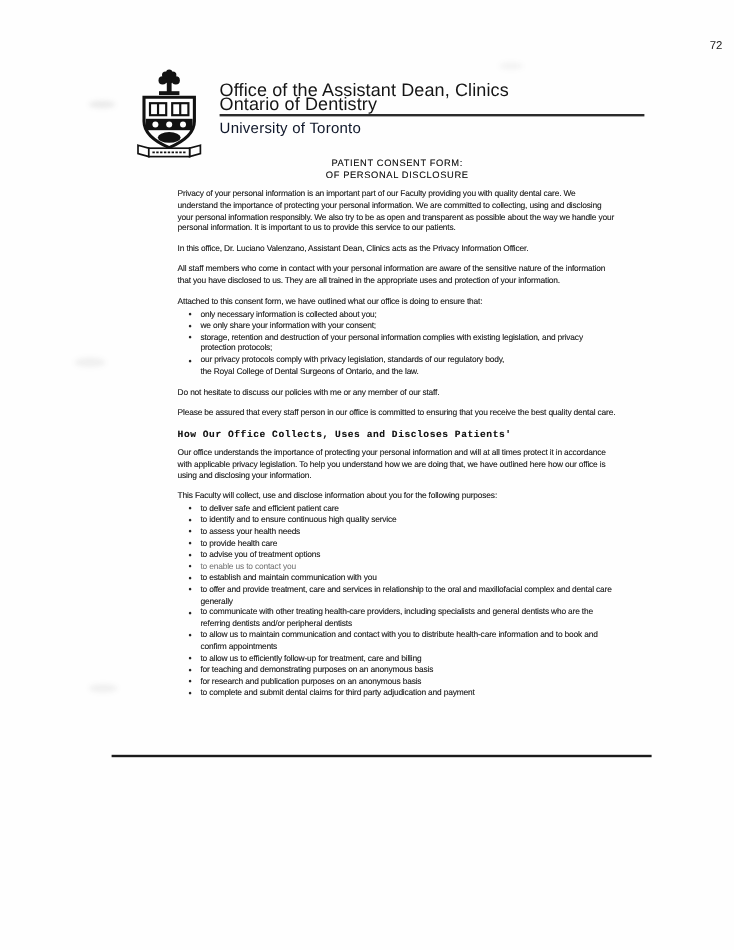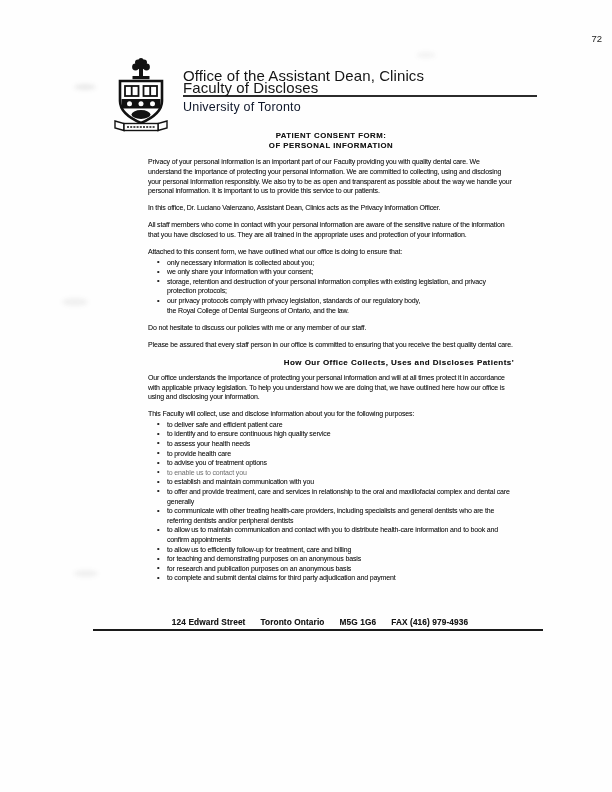--- a/index.html
+++ b/index.html
@@ -34,36 +34,36 @@
   .hdr .hl{font-weight:normal;font-size:15px;line-height:12px;color:#151515;letter-spacing:0.1px;}
   .hdr .rule{height:2px;background:#2b2b2b;width:354px;margin-top:1px;}
   .hdr .uni{font-size:12.5px;line-height:14px;color:#0f172a;margin-top:3px;letter-spacing:0.2px;}
 
   .flow{
     position:absolute;left:148px;top:131px;width:366px;
     font-size:7px;line-height:9.6px;letter-spacing:-0.15px;color:#262626;
     text-shadow:0 0 0.5px rgba(40,40,40,0.45);
   }
   .title{
-    text-align:center;font-weight:bold;font-size:7.8px;line-height:10.2px;
+    text-align:center;font-weight:normal;font-size:7.8px;line-height:10.2px;
     letter-spacing:0.5px;color:#141414;margin:0 0 6px;
   }
   .flow p{margin:0 0 7.5px;}
   .flow p.intro{margin-bottom:1px;}
   ul.blist{list-style:none;margin:0 0 7.5px;padding:0 0 0 19px;}
   ul.blist li{position:relative;margin:0;}
   ul.blist li::before{
     content:"\2022";position:absolute;left:-10px;top:-0.5px;
     font-size:7.5px;color:#222;
   }
   ul.blist li.pre{white-space:pre-line;}
   ul.blist li.faint{color:#6f6f6f;text-shadow:none;filter:blur(0.3px);}
   .sec-head{
-    text-align:right;font-weight:bold;font-size:8px;line-height:11px;
-    letter-spacing:0.45px;color:#141414;margin:7px 0 5px;
+    text-align:left;font-weight:bold;font-size:8px;line-height:11px;
+    letter-spacing:0.45px;color:#141414;margin:7px 0 5px;font-family:Liberation Mono, monospace;
   }
 
   .footer{
     position:absolute;left:100px;top:617px;width:440px;
     display:flex;justify-content:center;gap:15px;
     font-weight:bold;font-size:8.3px;color:#161616;letter-spacing:0.1px;
     text-shadow:0 0 0.5px rgba(40,40,40,0.4);
   }
   .footer-rule{
     position:absolute;left:93px;top:629px;width:450px;height:2px;background:#1b1b1b;
@@ -115,30 +115,30 @@
     <g>
       <polygon points="3,64 12,66.5 12,73.5 3,71" fill="#ffffff" stroke="#121212" stroke-width="1.4"></polygon>
       <polygon points="55,64 46,66.5 46,73.5 55,71" fill="#ffffff" stroke="#121212" stroke-width="1.4"></polygon>
       <rect x="12" y="66.5" width="34" height="7" fill="#ffffff" stroke="#121212" stroke-width="1.4"></rect>
       <line x1="15" y1="70" x2="43" y2="70" stroke="#121212" stroke-width="1.6" stroke-dasharray="2 1.2"></line>
     </g>
   </svg>
 
   <div class="hdr">
     <div class="hl">Office of the Assistant Dean, Clinics</div>
-    <div class="hl">Faculty of Discloses</div>
+    <div class="hl">Ontario of Dentistry</div>
     <div class="rule"></div>
     <div class="uni">University of Toronto</div>
   </div>
 
   <div class="flow">
 
     <div class="title">
       <div>PATIENT CONSENT FORM:</div>
-      <div>OF PERSONAL INFORMATION</div>
+      <div>OF PERSONAL DISCLOSURE</div>
     </div>
 
     <p>Privacy of your personal information is an important part of our Faculty providing you with quality dental care. We understand the importance of protecting your personal information.  We are committed to collecting, using and disclosing your personal information responsibly.  We also try to be as open and transparent as possible about the way we handle your personal information.  It is important to us to provide this service to our patients.</p>
     <p>In this office, Dr. Luciano Valenzano, Assistant Dean, Clinics acts as the Privacy Information Officer.</p>
     <p>All staff members who come in contact with your personal information are aware of the sensitive nature of the information that you have disclosed to us.  They are all trained in the appropriate uses and protection of your information.</p>
 
     <p class="intro">Attached to this consent form, we have outlined what our office is doing to ensure that:</p>
     <ul class="blist">
       <li>only necessary information is collected about you;</li>
       <li>we only share your information with your consent;</li>
@@ -168,21 +168,15 @@
       <li>to offer and provide treatment, care and services in relationship to the oral and maxillofacial complex and dental care generally</li>
       <li>to communicate with other treating health-care providers, including specialists and general dentists who are the referring dentists and/or peripheral dentists</li>
       <li>to allow us to maintain communication and contact with you to distribute health-care information and to book and confirm appointments</li>
       <li>to allow us to efficiently follow-up for treatment, care and billing</li>
       <li>for teaching and demonstrating purposes on an anonymous basis</li>
       <li>for research and publication purposes on an anonymous basis</li>
       <li>to complete and submit dental claims for third party adjudication and payment</li>
     </ul>
   </div>
 
-  <div class="footer">
-    <span>124 Edward Street</span>
-    <span>Toronto Ontario</span>
-    <span>M5G 1G6</span>
-    <span>FAX (416) 979-4936</span>
-  </div>
   <div class="footer-rule"></div>
 
 </div>
 
 </body></html>

